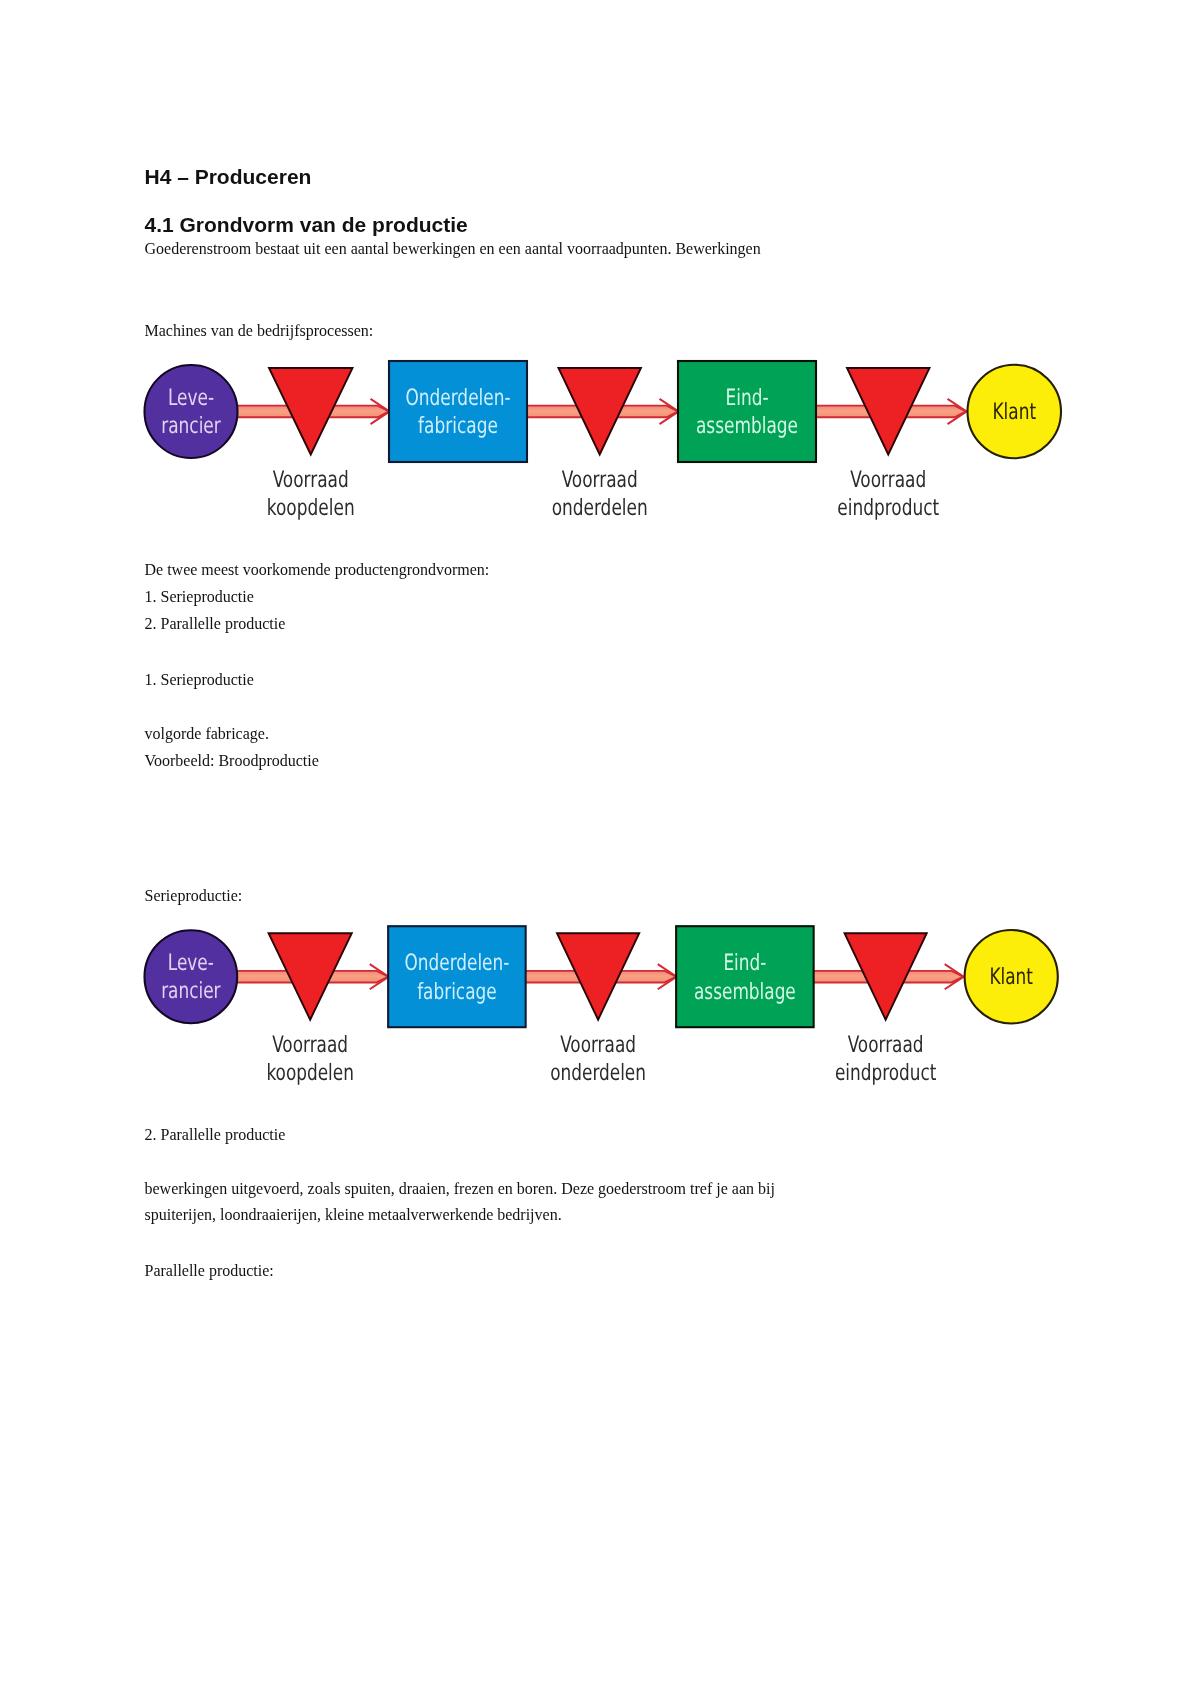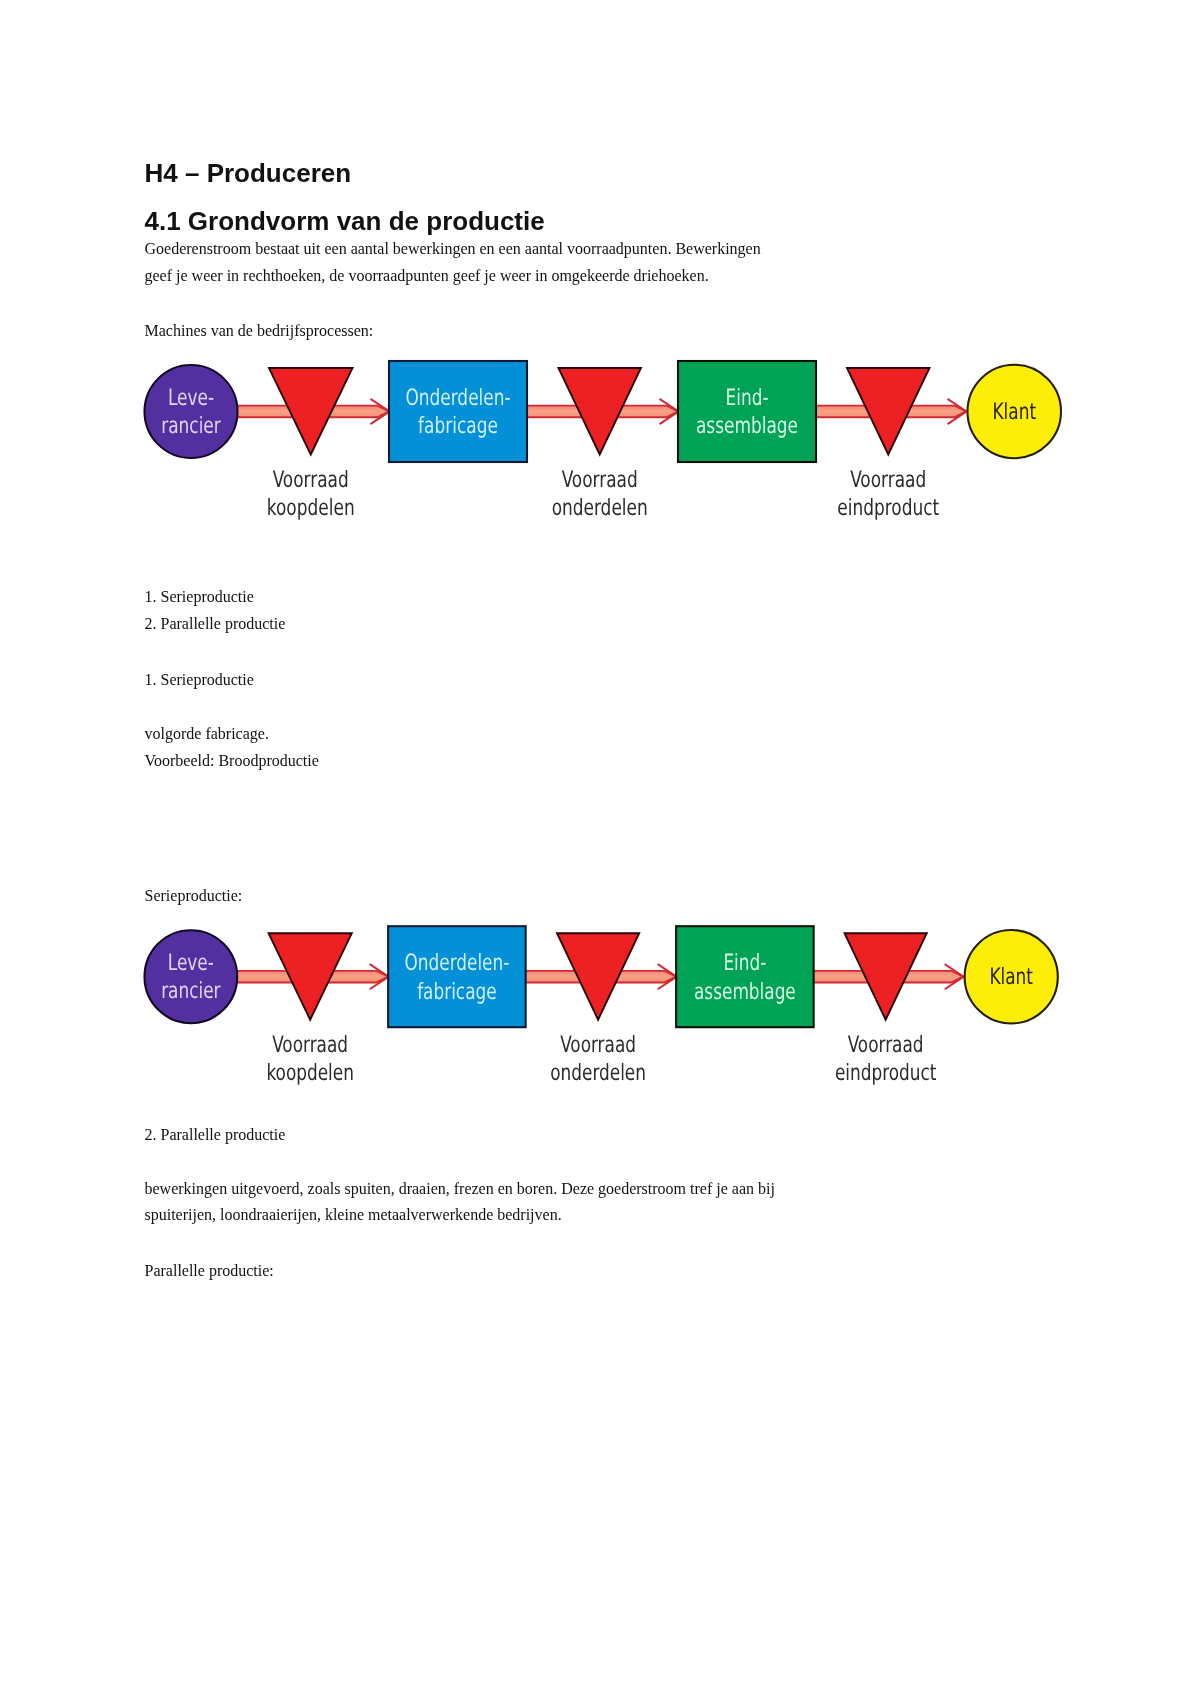--- a/index.html
+++ b/index.html
@@ -3,36 +3,36 @@
 <meta charset="utf-8">
 <title>H4 - Produceren</title>
 <style>
   html,body{margin:0;padding:0;background:#ffffff;}
   body{width:1200px;height:1698px;position:relative;overflow:hidden;
        font-family:"DejaVu Sans Condensed","DejaVu Sans", sans-serif;color:#000000;}
   .page{position:absolute;left:0;top:0;width:1200px;height:1698px;background:#ffffff;}
   #text-layer,#diagram-layer{position:absolute;left:0;top:0;width:1200px;height:1698px;}
   .tl{position:absolute;left:144.5px;font-size:16px;line-height:1;white-space:pre;
       color:#121212;margin-top:13px;font-family:Liberation Serif, serif;}
-  .tl.b{font-family:"Liberation Sans",sans-serif;font-weight:bold;font-size:26px;margin-top:12px;}
+  .tl.b{font-family:"Liberation Sans",sans-serif;font-weight:bold;font-size:21px;margin-top:18px;}
   svg.dg{shape-rendering:geometricPrecision;}
   svg.dg text.nl{font-family:"DejaVu Sans Condensed","DejaVu Sans",sans-serif;
       font-size:22.5px;text-rendering:geometricPrecision;}
 </style>
 </head>
 <body>
 
 <div class="page">
 
   <div id="text-layer">
     <div class="tl b" style="top:147.5px">H4 – Produceren</div>
     <div class="tl b" style="top:196px">4.1 Grondvorm van de productie</div>
     <div class="tl" style="top:228.2px">Goederenstroom bestaat uit een aantal bewerkingen en een aantal voorraadpunten. Bewerkingen</div>
-    <div class="tl" style="top:255.0px">geef je weer in rechthoeken, de voorraadpunten geef je weer in omgekeerde driehoeken.</div>
     <div class="tl" style="top:310.3px">Machines van de bedrijfsprocessen:</div>
+    <div class="tl" style="top:549.3px">De twee meest voorkomende productengrondvormen:</div>
     <div class="tl" style="top:576.1px">1. Serieproductie</div>
     <div class="tl" style="top:602.9px">2. Parallelle productie</div>
     <div class="tl" style="top:659.3px">1. Serieproductie</div>
     <div class="tl" style="top:712.9px">volgorde fabricage.</div>
     <div class="tl" style="top:739.7px">Voorbeeld: Broodproductie</div>
     <div class="tl" style="top:875.4px">Serieproductie:</div>
     <div class="tl" style="top:1114.0px">2. Parallelle productie</div>
     <div class="tl" style="top:1194.4px">spuiterijen, loondraaierijen, kleine metaalverwerkende bedrijven.</div>
     <div class="tl" style="top:1167.6px">bewerkingen uitgevoerd, zoals spuiten, draaien, frezen en boren. Deze goederstroom tref je aan bij</div>
     <div class="tl" style="top:1250.0px">Parallelle productie:</div>

